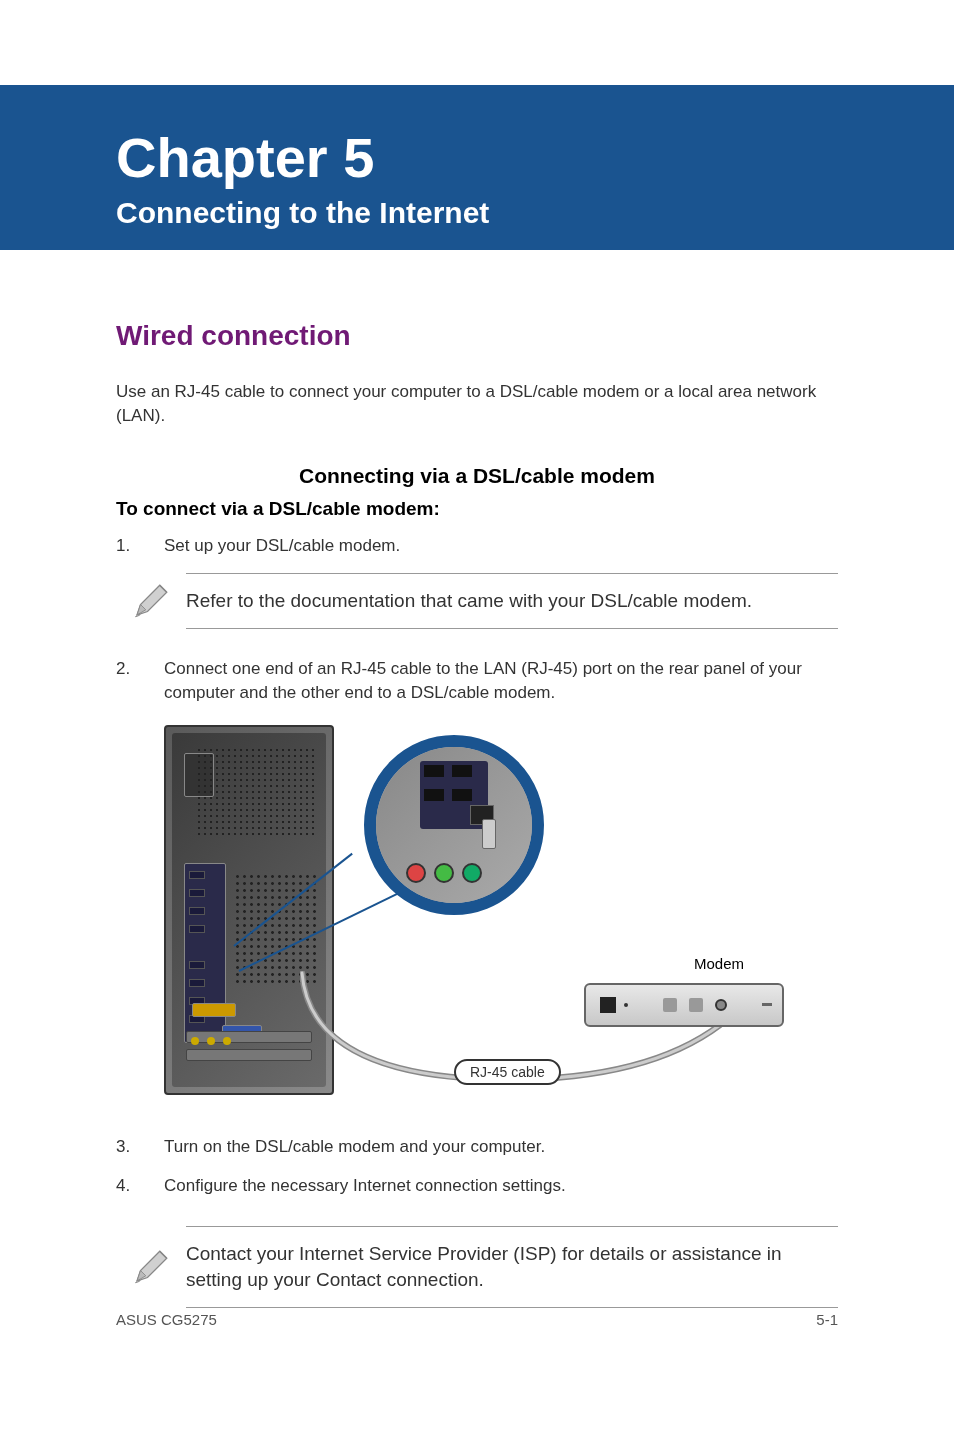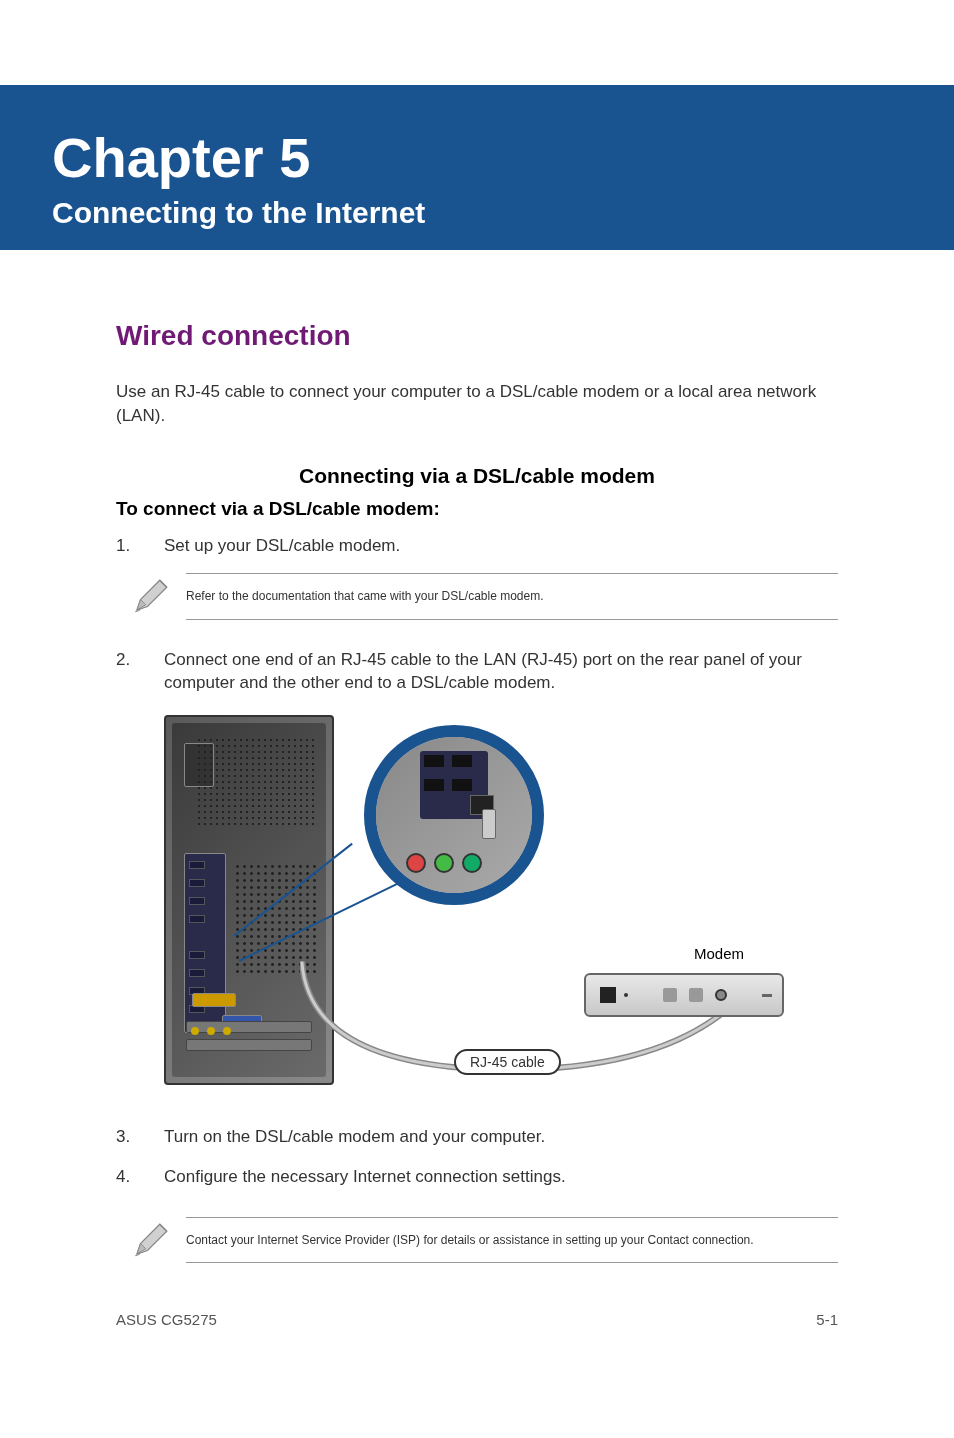--- a/index.html
+++ b/index.html
@@ -11,21 +11,21 @@
       font-family: Arial, Helvetica, sans-serif;
       background: #ffffff;
       width: 954px;
       height: 1438px;
       position: relative;
       color: #333;
     }
     .header-band {
       background: #1a5490;
       color: #ffffff;
-      padding: 40px 0 20px 52px;
+      padding: 40px 0 20px 116px;
       margin-top: 85px;
     }
     .chapter-title {
       font-size: 56px;
       font-weight: bold;
       margin-bottom: 6px;
     }
     .chapter-subtitle {
       font-size: 30px;
       font-weight: bold;
@@ -82,21 +82,21 @@
       width: 70px;
       flex-shrink: 0;
       display: flex;
       justify-content: center;
     }
     .note-content {
       flex: 1;
       border-top: 1px solid #999;
       border-bottom: 1px solid #999;
       padding: 14px 0;
-      font-size: 12px;
+      font-size: 19px;
       color: #333;
       line-height: 1.35;
     }
     .pencil-svg {
       width: 42px;
       height: 42px;
     }
     .diagram-area {
       margin: 20px 0 30px 48px;
       width: 620px;

